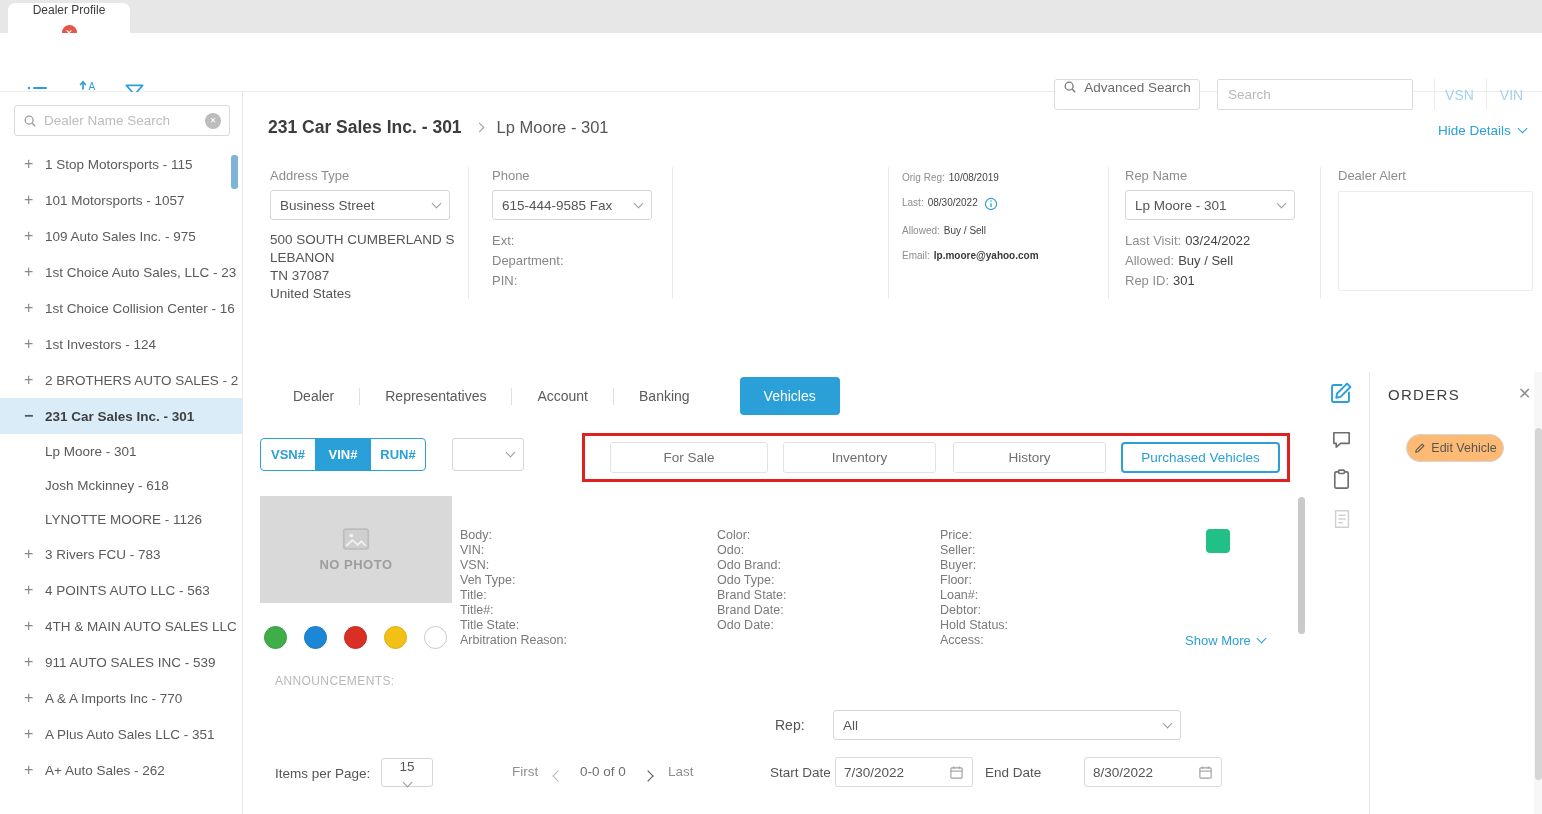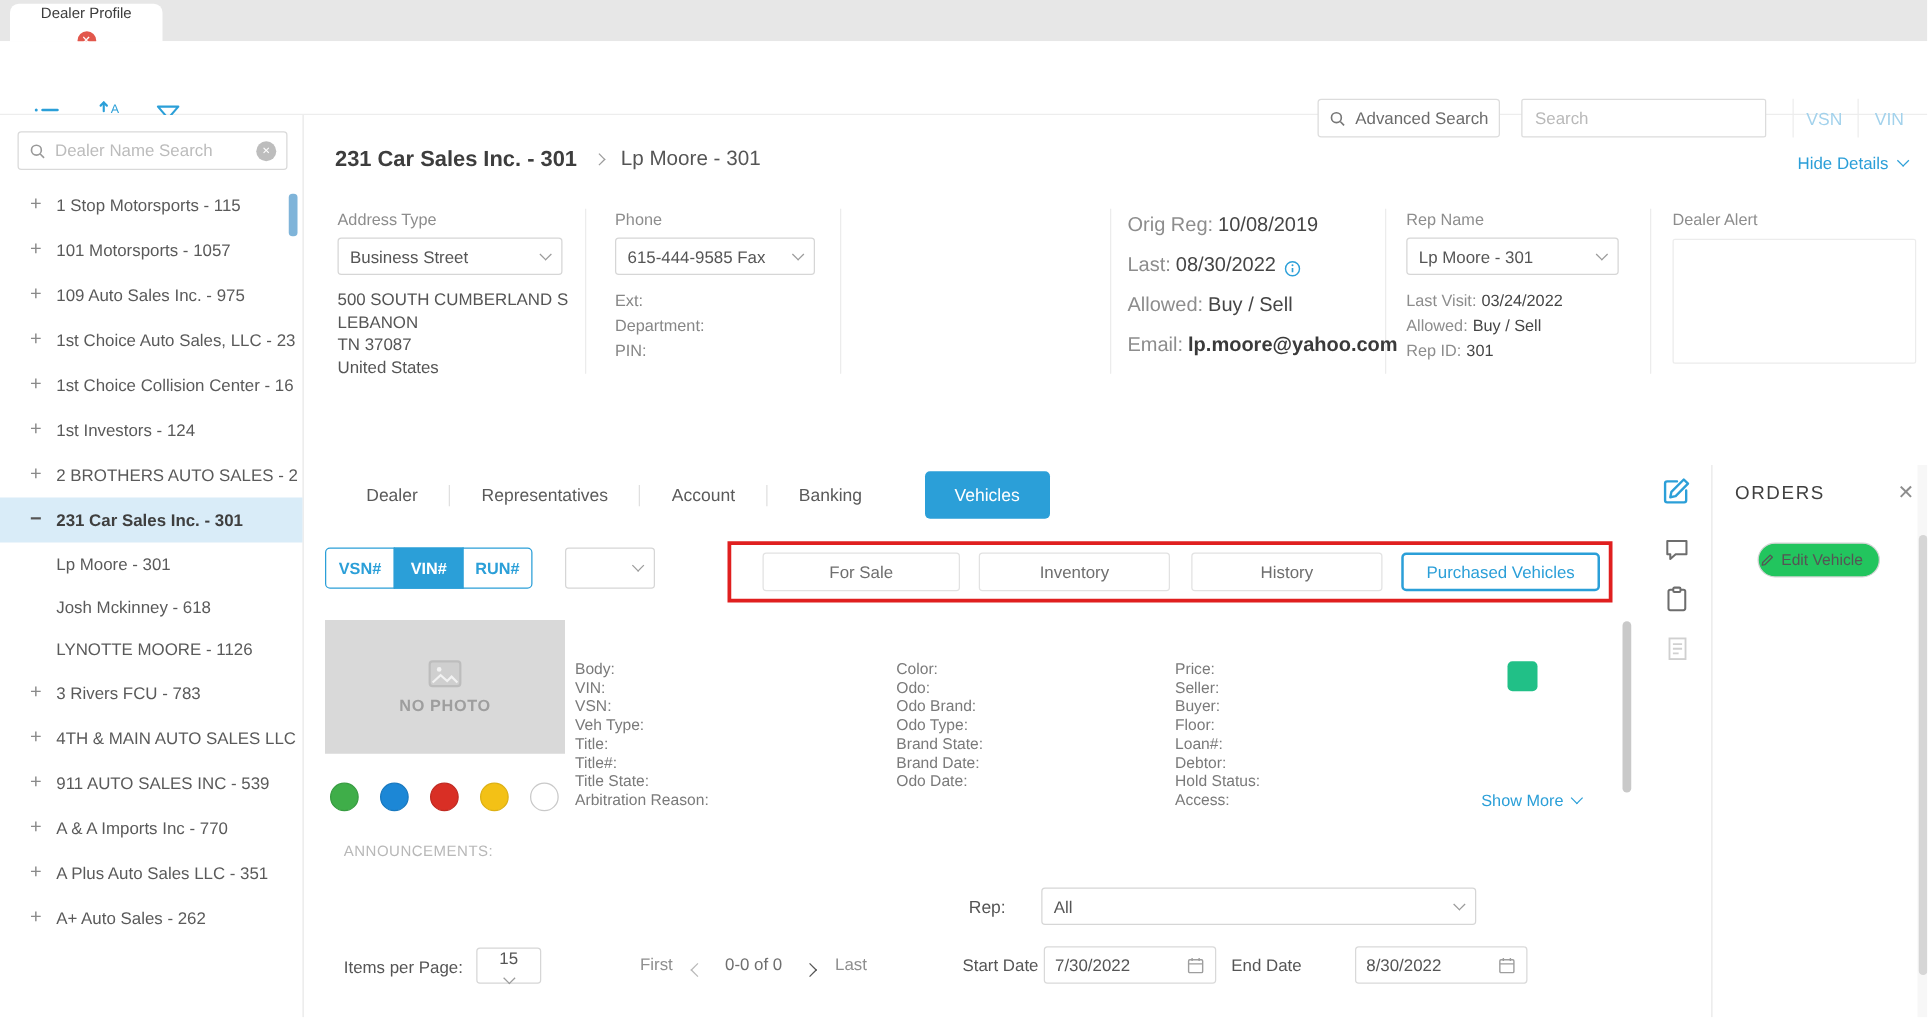--- a/index.html
+++ b/index.html
@@ -13,21 +13,21 @@
   #browser-tab{position:absolute;left:8px;top:3px;width:122px;height:30px;background:#fff;border-radius:7px 7px 0 0;display:flex;align-items:center;padding:0 10px;gap:8px;font-size:12px;color:#3c3c3c;flex-direction:column;}
   #tab-close{width:15px;height:15px;border-radius:50%;background:#e2574c;color:#fff;display:flex;align-items:center;justify-content:center;font-size:9px;cursor:pointer;flex:0 0 auto;}
   #tab-close::before{content:"✕";}
 
   
   #toolbar{position:absolute;left:0;top:33px;width:1542px;height:59px;background:#fff;border-bottom:1px solid #ededed;}
   .tool-icon{position:absolute;color:var(--blue);cursor:pointer;}
   #icon-menu{left:25px;top:49px;}
   #icon-sort{left:76px;top:46px;}
   #icon-filter{left:123px;top:48px;}
-  #adv-search{position:absolute;left:1054px;top:46px;width:146px;height:31px;border:1px solid #dcdcdc;border-radius:3px;background:#fff;display:flex;align-items:center;justify-content:center;gap:7px;color:#6b6b6b;font-size:13.5px;cursor:pointer;}
+  #adv-search{position:absolute;left:1054px;top:46px;width:146px;height:31px;border:1px solid #dcdcdc;border-radius:3px;background:#fff;display:flex;justify-content:center;gap:7px;color:#6b6b6b;font-size:13.5px;cursor:pointer;}
   #adv-search svg{color:#777;}
   #top-search{position:absolute;left:1217px;top:46px;width:196px;height:31px;border:1px solid #dcdcdc;border-radius:2px;padding:0 10px;font-size:13.5px;color:#555;outline:none;}
   #top-search::placeholder{color:#b9b9b9;}
   .vsn-vin{position:absolute;top:46px;height:31px;width:50px;display:flex;align-items:center;justify-content:center;color:#a3d2ec;font-size:14px;cursor:pointer;}
   #btn-vsn{left:1434px;border-left:1px solid #ededed;}
   #btn-vin{left:1486px;border-left:1px solid #ededed;}
 
   
   #sidebar{position:absolute;left:0;top:92px;width:243px;height:722px;background:#fff;border-right:1px solid #e8e8e8;overflow:hidden;}
   #side-search{position:absolute;left:14px;top:13px;width:216px;height:31px;border:1px solid #d9d9d9;border-radius:3px;display:flex;align-items:center;padding:0 8px;gap:7px;background:#fff;}
@@ -63,21 +63,21 @@
   #col-address{position:absolute;left:270px;top:168px;width:180px;}
   #col-address .addr{margin-top:11px;font-size:13.5px;color:#555;line-height:18px;}
   #col-phone{position:absolute;left:492px;top:168px;width:160px;}
   #col-phone .plines{margin-top:11px;font-size:13px;color:#868686;line-height:20px;}
   .kv{white-space:nowrap;}
   .kv .k{color:#8d8d8d;}
   .kv .v{color:#454545;margin-left:4px;}
   #col-bus{position:absolute;left:690px;top:172px;width:195px;}
   #col-bus .kv{margin-bottom:14px;font-size:13.5px;}
   #col-reg{position:absolute;left:902px;top:172px;width:203px;}
-  #col-reg .kv{margin-bottom:14px;font-size:16px;display:flex;align-items:flex-end;}
+  #col-reg .kv{margin-bottom:14px;font-size:10px;display:flex;align-items:flex-start;}
   #col-reg .kv .v{display:inline-block;}
   #reg-email .v{font-weight:bold;color:#3a3a3a;}
   #info-icon{color:var(--blue);margin-left:6px;display:inline-flex;cursor:pointer;}
   #col-rep{position:absolute;left:1125px;top:168px;width:170px;}
   #col-rep .rlines{margin-top:11px;font-size:13px;line-height:20px;}
   #col-alert{position:absolute;left:1338px;top:168px;width:195px;}
   #alert-box{margin-top:8px;width:195px;height:100px;border:1px solid #ececec;border-radius:2px;background:#fff;}
 
   
   #tabsrow{position:absolute;left:268px;top:377px;height:38px;display:flex;align-items:center;}
@@ -141,21 +141,21 @@
   
   #rail-divider{position:absolute;left:1369px;top:372px;width:1px;height:442px;background:#e8e8e8;}
   .rail-icon{position:absolute;cursor:pointer;}
   #icon-rail-edit{left:1327px;top:380px;color:var(--blue);}
   #icon-rail-chat{left:1330px;top:428px;color:#6d6d6d;}
   #icon-rail-clip{left:1330px;top:468px;color:#6d6d6d;}
   #icon-rail-doc{left:1331px;top:508px;color:#d0d0d0;}
   #orders-title{position:absolute;left:1388px;top:386px;font-size:15px;letter-spacing:1.3px;color:#3f3f3f;}
   #orders-close{position:absolute;left:1518px;top:384px;font-size:16px;color:#8d8d8d;cursor:pointer;}
   #orders-close::before{content:"✕";}
-  #btn-edit-vehicle{position:absolute;left:1406px;top:434px;width:98px;height:28px;border:1px solid #d4d4d4;border-radius:14px;display:flex;align-items:center;justify-content:flex-start;gap:5px;font-size:12.5px;color:#555;background:#22c55e;cursor:pointer;}
+  #btn-edit-vehicle{position:absolute;left:1406px;top:434px;width:98px;height:28px;border:1px solid #d4d4d4;border-radius:14px;display:flex;align-items:center;justify-content:center;gap:5px;font-size:12.5px;color:#555;background:#fdba74;cursor:pointer;}
   #right-scroll-track{position:absolute;left:1534px;top:372px;width:8px;height:442px;background:#f7f7f7;}
   #right-scroll{position:absolute;left:1535px;top:428px;width:7px;height:352px;background:#d6d6d6;border-radius:4px;}
 </style>
 </head>
 <body>
 
 <div class="app">
 
   <div id="tabstrip">
     <div id="browser-tab">
@@ -253,20 +253,24 @@
         </div>
       <div class="s-row child">
           <span>LYNOTTE MOORE - 1126</span>
         </div>
       <div class="s-row">
           <span class="expander plus"></span>
           <span>3 Rivers FCU  - 783</span>
         </div>
       <div class="s-row">
           <span class="expander plus"></span>
+          <span>4 POINTS AUTO LLC - 563</span>
+        </div>
+      <div class="s-row">
+          <span class="expander plus"></span>
           <span>4TH &amp; MAIN AUTO SALES LLC</span>
         </div>
       <div class="s-row">
           <span class="expander plus"></span>
           <span>911 AUTO SALES INC - 539</span>
         </div>
       <div class="s-row">
           <span class="expander plus"></span>
           <span>A &amp; A Imports Inc - 770</span>
         </div>

